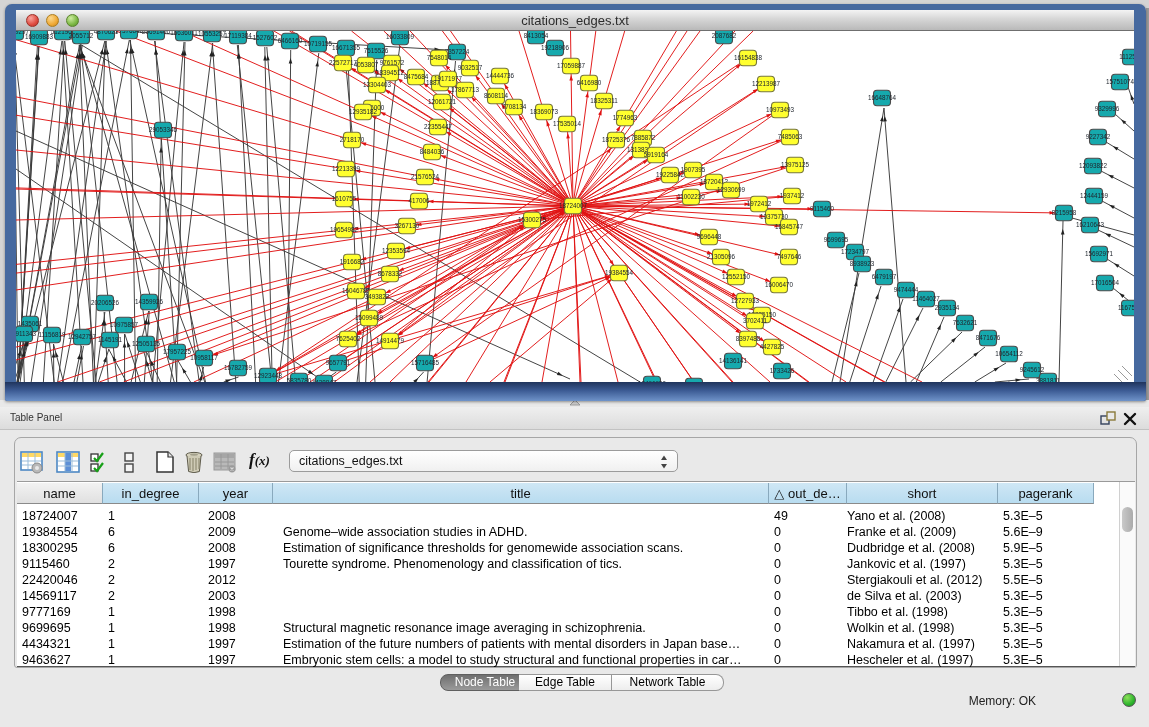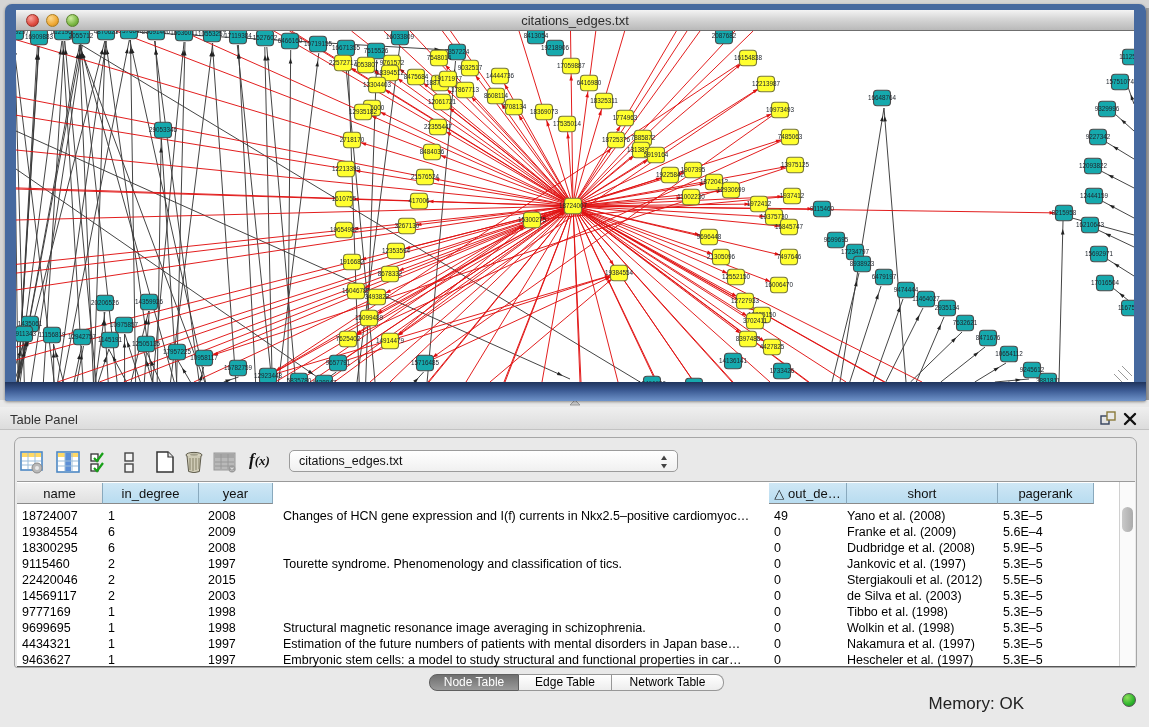--- a/index.html
+++ b/index.html
@@ -8,36 +8,36 @@
 #lower{position:absolute;left:0;top:400px;width:1149px;height:327px;background:#e9e9e9}
 
 #win{position:absolute;left:5px;top:4px;width:1141px;height:397px;background:#46699f;border-radius:7px 7px 2px 2px;box-shadow:0 1px 3px rgba(0,0,0,.4)}
 #winbottom{position:absolute;left:5px;top:382px;width:1141px;height:19px;background:linear-gradient(#20345c,#3c5b94 45%,#6f93c9);border-radius:0 0 3px 3px}
 #titlebar{position:absolute;left:16px;top:10px;width:1118px;height:21px;background:linear-gradient(#f4f4f4,#d6d6d6 45%,#b9b9b9);border-bottom:1px solid #6f6f6f}
 #titlebar .t{position:absolute;width:100%;text-align:center;top:3px;font-size:13px;color:#2d2d2d}
 .tl{position:absolute;top:14px;width:13px;height:13px;border-radius:50%}
 #canvasbg{position:absolute;left:16px;top:31px;width:1118px;height:351px;background:#fff}
 
 #tphead{position:absolute;left:0;top:407px;width:1149px;height:23px;background:linear-gradient(#efefef,#dcdcdc);border-bottom:1px solid #c2c2c2}
-#tphead .t{position:absolute;left:10px;top:5px;font-size:13px;color:#333}
+#tphead .t{position:absolute;left:10px;top:5px;font-size:10px;color:#333}
 
 #panel{position:absolute;left:14px;top:437px;width:1123px;height:231px;background:#e9e9e9;border:1px solid #a6a6a6;border-radius:7px 7px 3px 3px}
 #tablewhite{position:absolute;left:17px;top:481px;width:1118px;height:186px;background:#fff;border-top:1px solid #9a9a9a;border-bottom:1px solid #555}
 .hcell{position:absolute;top:483px;height:21px;background:linear-gradient(#cfe7f5,#b8dcf0);border-right:1px solid #89a9bd;border-bottom:1px solid #8a8a8a;font-size:13px;color:#111;text-align:center;line-height:21px}
 .trow{position:absolute;left:0;width:1118px;height:16px;font-size:12.5px;color:#000}
 .trow span{position:absolute;top:0;white-space:nowrap}
 .trow .ctr{text-align:left}
 #vsb{position:absolute;left:1119px;top:482px;width:16px;height:184px;background:#fafafa;border-left:1px solid #d0d0d0}
 #vsbthumb{position:absolute;left:1121.5px;top:507px;width:11px;height:25px;background:linear-gradient(90deg,#c9c9c9,#ababab);border-radius:6px}
 
 #combo{position:absolute;left:289px;top:450px;width:389px;height:22px;background:linear-gradient(#ffffff,#f0f0f0);border:1px solid #9b9b9b;border-radius:5px;font-size:12.5px;color:#111;line-height:20px;padding-left:9px}
 
 .tab{position:absolute;top:674px;height:17px;border:1px solid #979797;font-size:12px;line-height:15px;text-align:center;background:linear-gradient(#ffffff,#ededed)}
 .tab.sel{background:linear-gradient(#6f6f6f,#9a9a9a);color:#fff;border-color:#5f5f5f}
-#mem{position:absolute;right:48px;top:694px;font-size:17px;color:#222}
+#mem{position:absolute;right:36px;top:694px;font-size:12px;color:#222}
 #memled{position:absolute;left:1122px;top:693px;width:14px;height:14px;border-radius:50%;background:radial-gradient(circle at 35% 30%,#8ee05a,#2eb52e 60%,#1d8a1d);border:1px solid #555}
 .icon{position:absolute;top:451px}
 </style></head>
 <body>
 <div id="stage">
   <div id="lower"></div>
   <div style="position:absolute;left:1146px;top:8px;width:3px;height:392px;background:#9a9a9a"></div>
   <svg style="position:absolute;left:568px;top:399px" width="14" height="7" viewBox="0 0 14 7">
       <path d="M7 1 L12 6 H2 Z" fill="#cfcfcf" stroke="#8a8a8a" stroke-width="0.8"></path>
     </svg>
@@ -568,61 +568,63 @@
   <div id="combo">citations_edges.txt
     <svg style="position:absolute;right:9px;top:4px" width="8" height="14" viewBox="0 0 8 14">
         <path d="M4 0.5 L7 5 H1 Z" fill="#444"></path>
         <path d="M4 13.5 L1 9 H7 Z" fill="#444"></path>
       </svg>
   </div>
   <div id="tablewhite"></div>
   <div class="hcell" style="left:17px;width:86px;background:linear-gradient(#f2f2f2,#e0e0e0)">name</div>
   <div class="hcell" style="left:103px;width:96px">in_degree</div>
   <div class="hcell" style="left:199px;width:74px">year</div>
+  <div class="hcell" style="left:273px;width:496px">title</div>
   <div class="hcell" style="left:769px;width:78px">△ out_de…</div>
   <div class="hcell" style="left:847px;width:151px">short</div>
   <div class="hcell" style="left:998px;width:96px">pagerank</div>
   <div class="trow" style="top:508.5px">
 <span style="left:22px">18724007</span>
       <span style="left:108px">1</span>
 <span style="left:208px">2008</span>
-      <span style="left:283px">Changes of HCN gene expression and I(f) currents in Nkx2.5–positive cardiomyoc…</span>
 <span style="left:774px">49</span>
       <span class="ctr" style="left:847px;width:151px">Yano et al. (2008)</span>
 <span style="left:1003px">5.3E–5</span>
     </div>
     <div class="trow" style="top:524.6px">
 <span style="left:22px">19384554</span>
       <span style="left:108px">6</span>
 <span style="left:208px">2009</span>
+      <span style="left:283px">Genome–wide association studies in ADHD.</span>
 <span style="left:774px">0</span>
       <span class="ctr" style="left:847px;width:151px">Franke et al. (2009)</span>
-<span style="left:1003px">5.6E–4</span>
+<span style="left:1003px">5.6E–9</span>
     </div>
     <div class="trow" style="top:540.7px">
 <span style="left:22px">18300295</span>
       <span style="left:108px">6</span>
 <span style="left:208px">2008</span>
+      <span style="left:283px">Estimation of significance thresholds for genomewide association scans.</span>
 <span style="left:774px">0</span>
       <span class="ctr" style="left:847px;width:151px">Dudbridge et al. (2008)</span>
 <span style="left:1003px">5.9E–5</span>
     </div>
     <div class="trow" style="top:556.8000000000001px">
 <span style="left:22px">9115460</span>
       <span style="left:108px">2</span>
 <span style="left:208px">1997</span>
       <span style="left:283px">Tourette syndrome. Phenomenology and classification of tics.</span>
 <span style="left:774px">0</span>
       <span class="ctr" style="left:847px;width:151px">Jankovic et al. (1997)</span>
 <span style="left:1003px">5.3E–5</span>
     </div>
     <div class="trow" style="top:572.9000000000001px">
 <span style="left:22px">22420046</span>
       <span style="left:108px">2</span>
-<span style="left:208px">2015</span>
+<span style="left:208px">2012</span>
 <span style="left:774px">0</span>
       <span class="ctr" style="left:847px;width:151px">Stergiakouli et al. (2012)</span>
 <span style="left:1003px">5.5E–5</span>
     </div>
     <div class="trow" style="top:589.0000000000001px">
 <span style="left:22px">14569117</span>
       <span style="left:108px">2</span>
 <span style="left:208px">2003</span>
 <span style="left:774px">0</span>
       <span class="ctr" style="left:847px;width:151px">de Silva et al. (2003)</span>
@@ -658,17 +660,17 @@
 <span style="left:22px">9463627</span>
       <span style="left:108px">1</span>
 <span style="left:208px">1997</span>
       <span style="left:283px">Embryonic stem cells: a model to study structural and functional properties in car…</span>
 <span style="left:774px">0</span>
       <span class="ctr" style="left:847px;width:151px">Hescheler et al. (1997)</span>
 <span style="left:1003px">5.3E–5</span>
     </div>
   <div id="vsb"></div>
     <div id="vsbthumb"></div>
-  <div class="tab sel" style="left:429px;width:90px;border-radius:8px 0 0 8px">Node Table</div>
+  <div class="tab sel" style="left:440px;width:90px;border-radius:8px 0 0 8px">Node Table</div>
   <div class="tab" style="left:519px;width:93px;border-left:none">Edge Table</div>
   <div class="tab" style="left:612px;width:112px;border-left:none;border-radius:0 8px 8px 0">Network Table</div>
   <div id="mem">Memory: OK</div>
   <div id="memled"></div>
 </div>
 </body></html>

